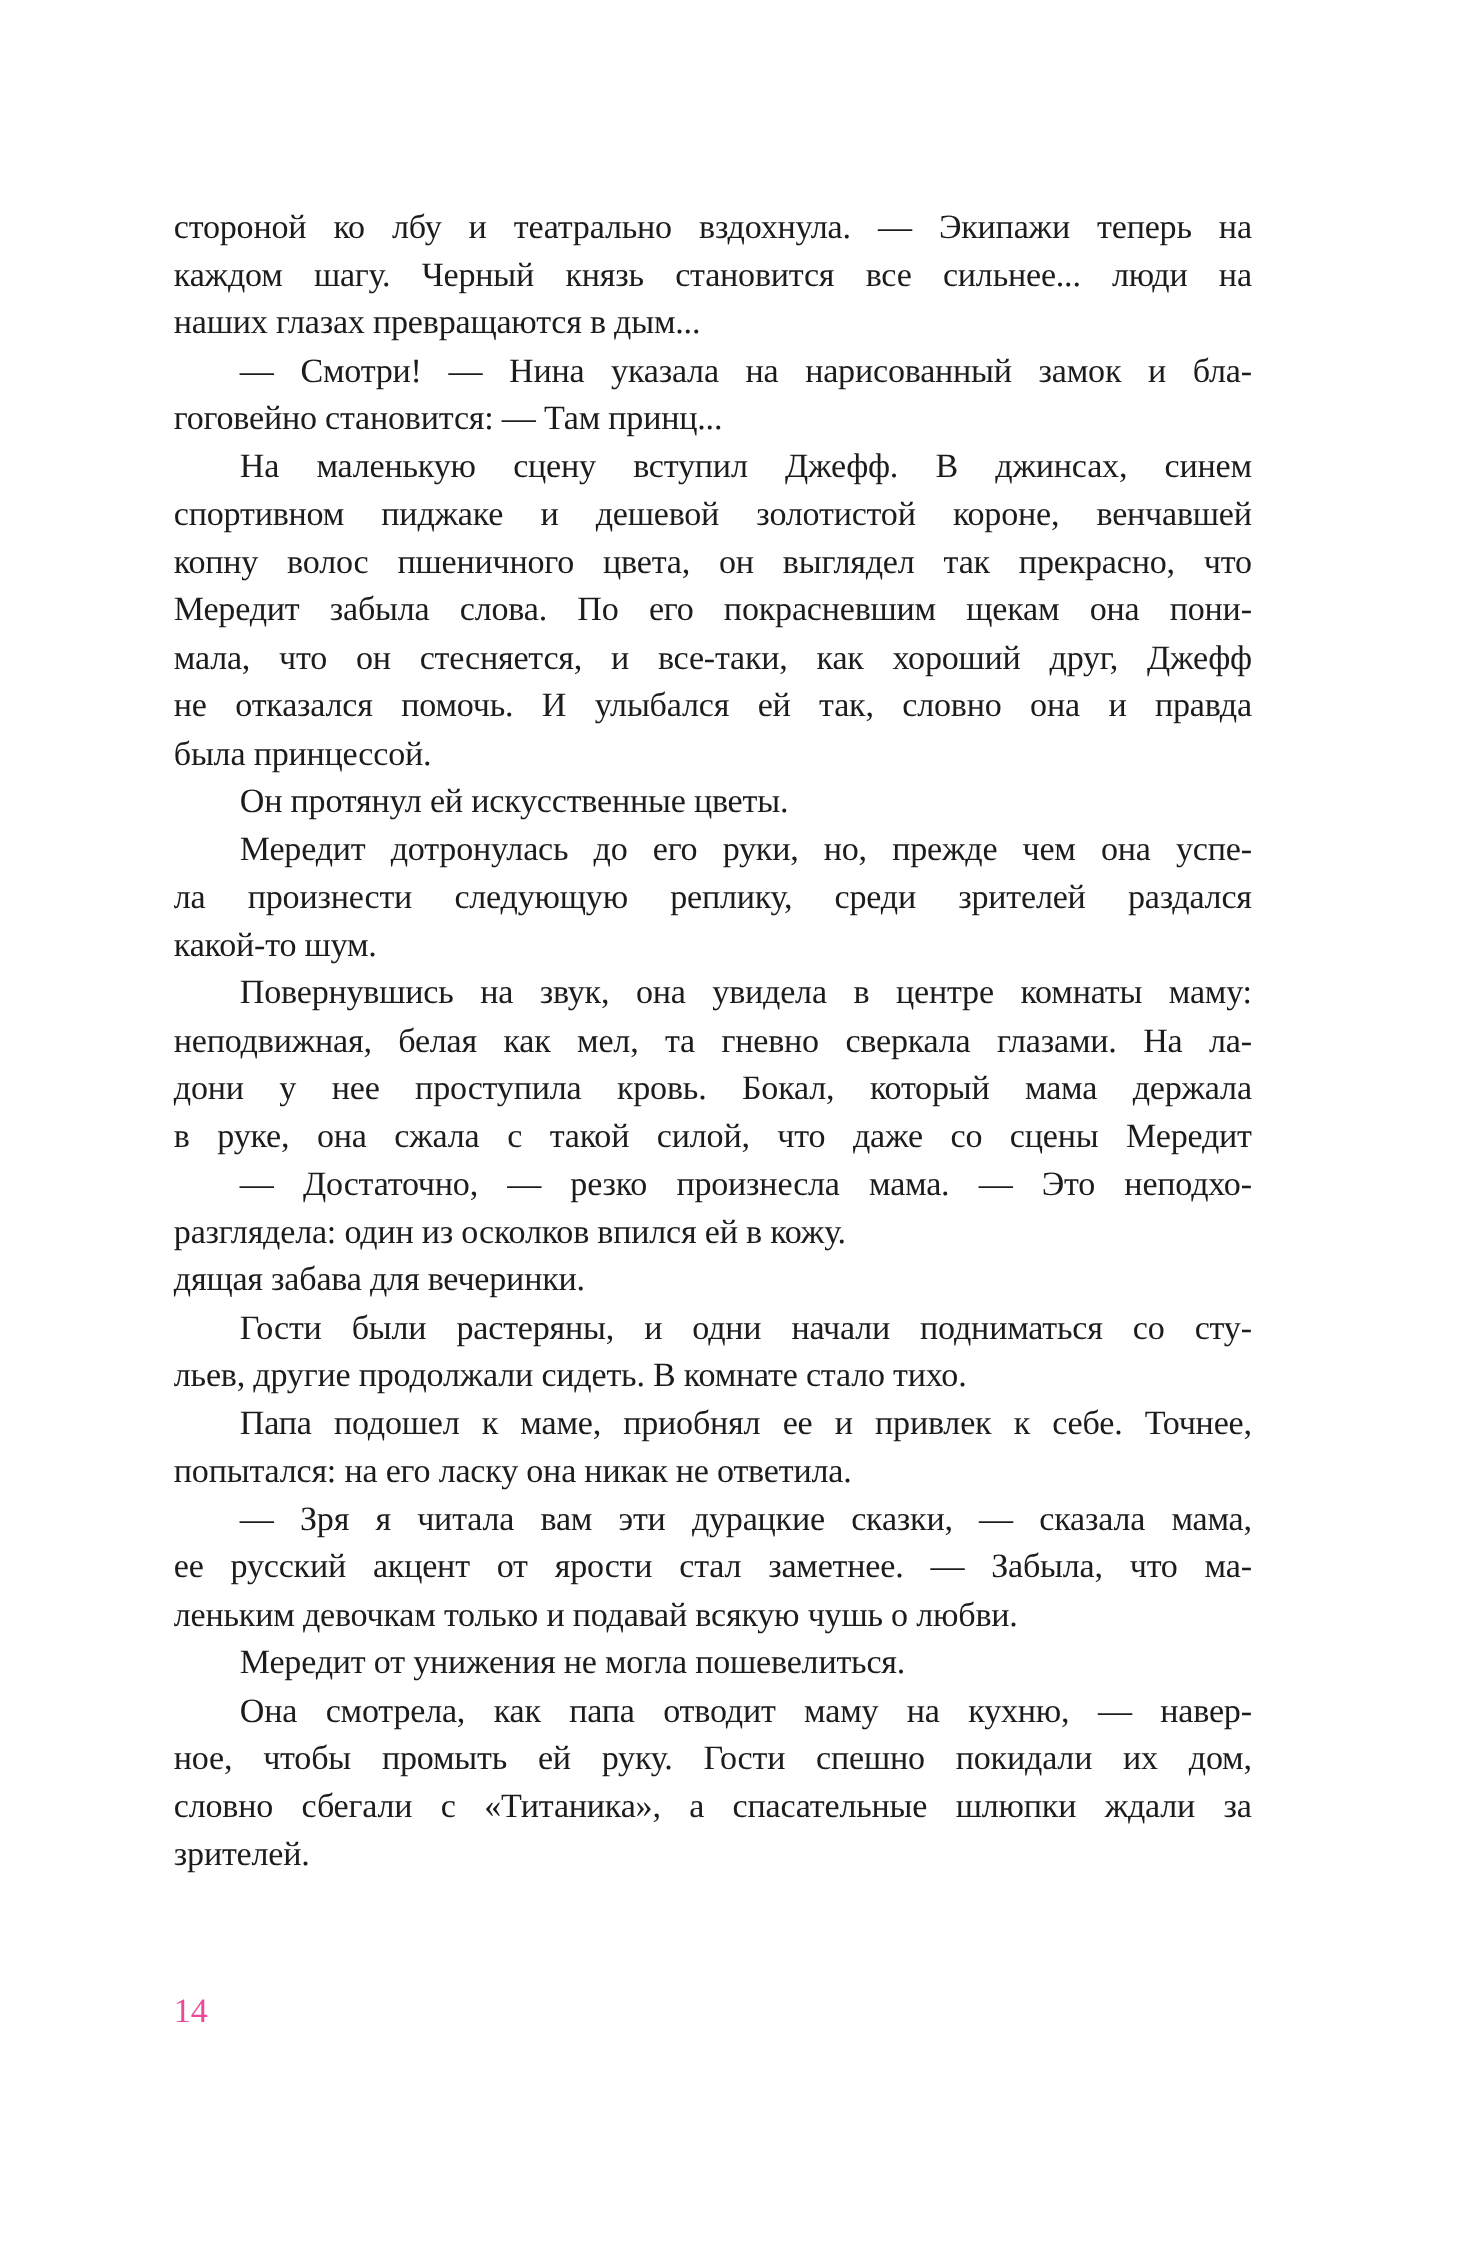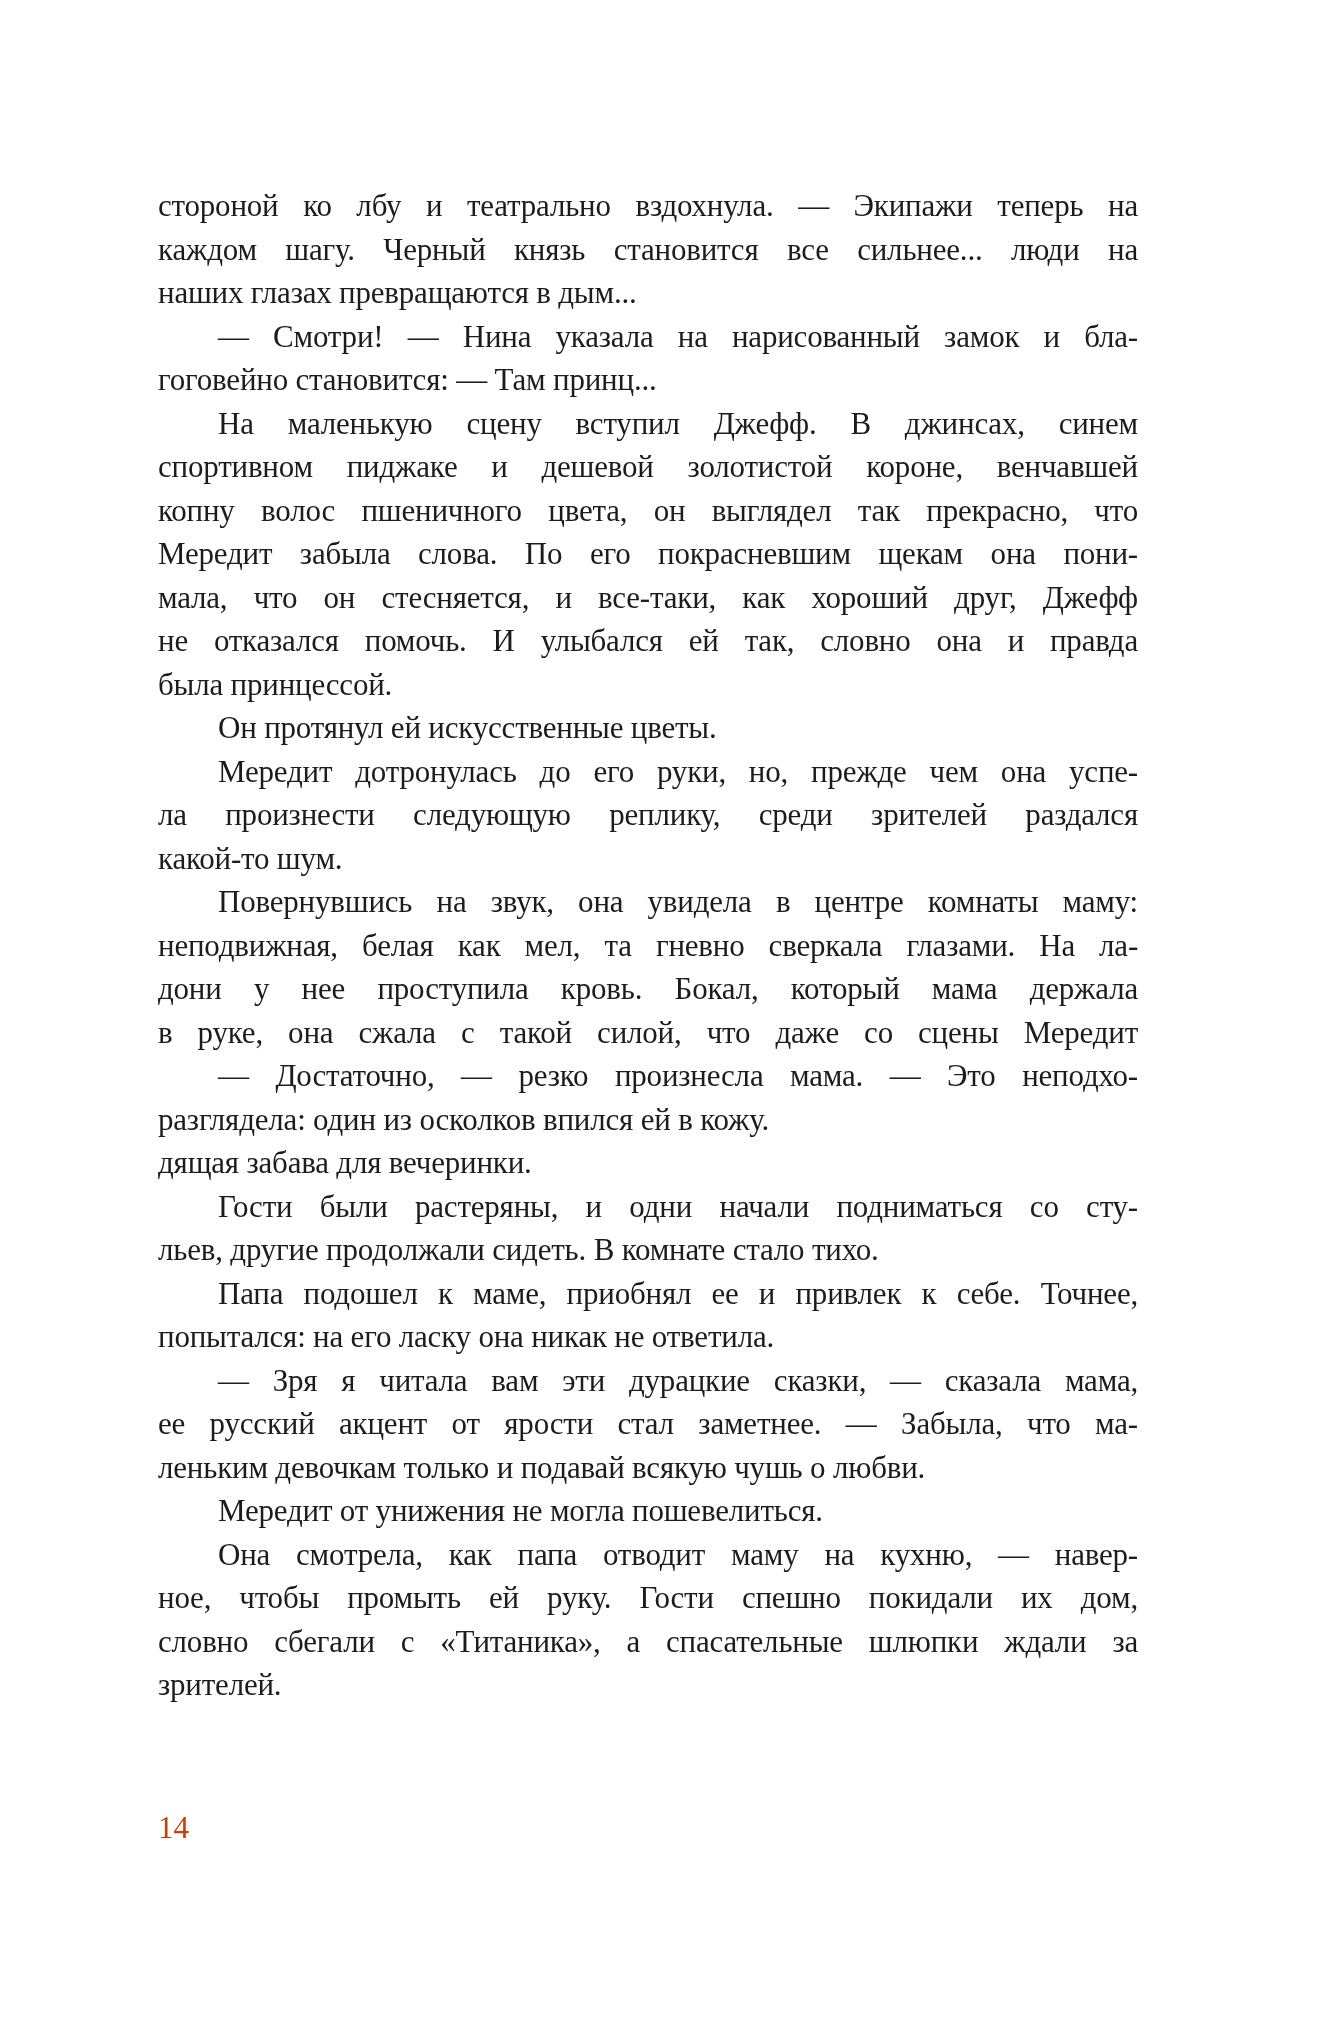--- a/index.html
+++ b/index.html
@@ -37,21 +37,21 @@
   .line.last {
     text-align: left;
     text-align-last: left;
   }
   .page-number {
     position: absolute;
     left: 158px;
     top: 1806px;
     font-size: 31px;
     line-height: 43px;
-    color: #c2410c;
+    color: #ec4899;
   }
 </style>
 </head>
 <body>
 
 <div class="page">
   <div class="text-block">
       <div class="line">стороной ко лбу и театрально вздохнула. — Экипажи теперь на</div>
       <div class="line">каждом шагу. Черный князь становится все сильнее... люди на</div>
       <div class="line last">наших глазах превращаются в дым...</div>

